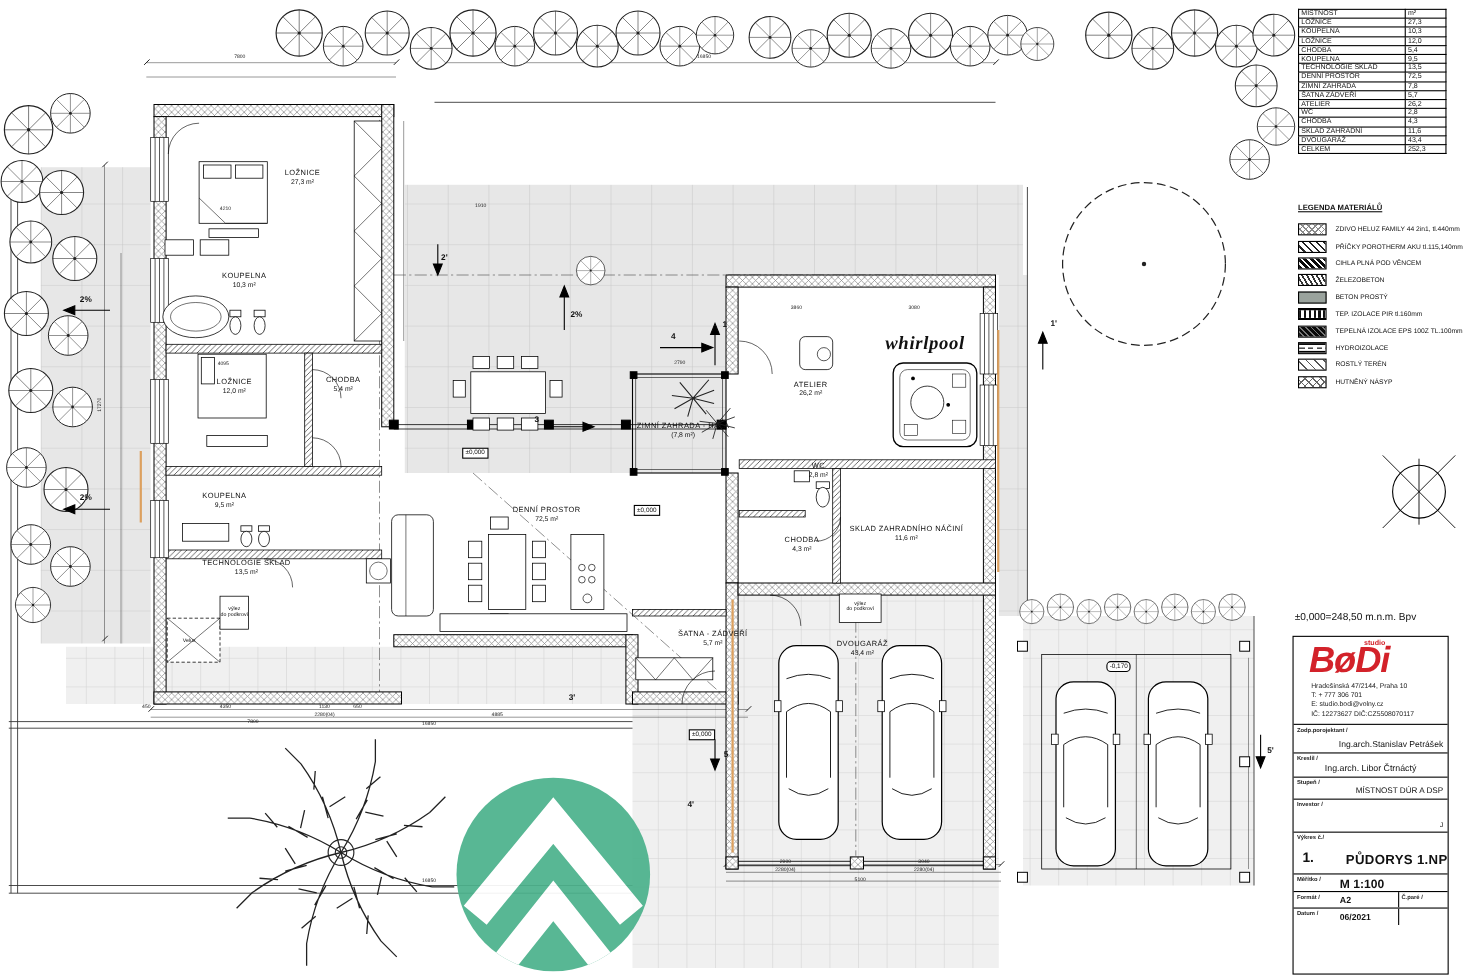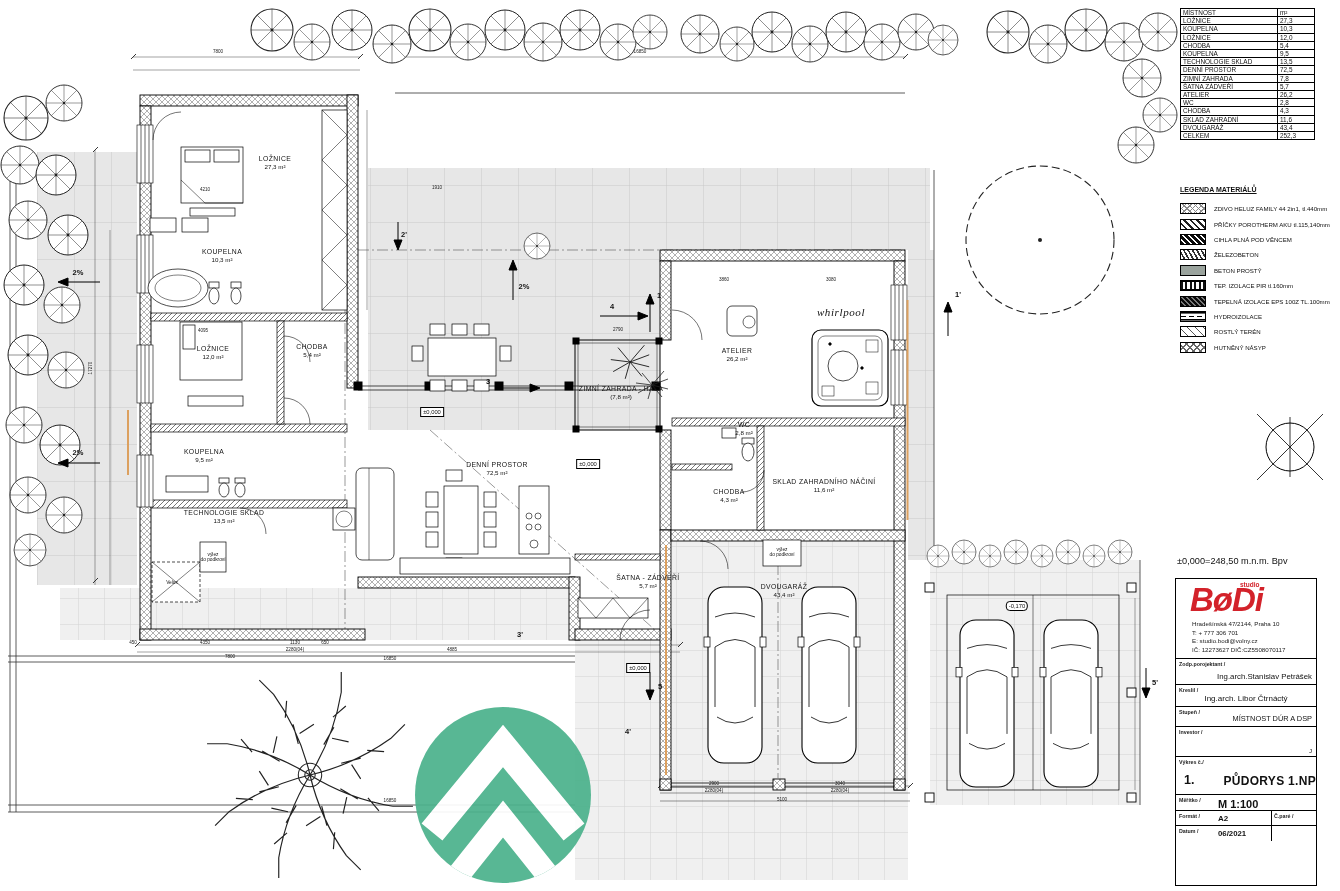--- a/index.html
+++ b/index.html
@@ -14,21 +14,21 @@
   .room .ra{display:block;font-size:6.2px;margin-top:1px}
   .dim{position:absolute;transform:translate(-50%,-50%);font-size:4.6px;color:#222;white-space:nowrap;z-index:4}
   .dimv{transform:translate(-50%,-50%) rotate(-90deg)}
   .mk{position:absolute;transform:translate(-50%,-50%);font-size:7.5px;font-weight:bold;z-index:4;white-space:nowrap}
   .elev{position:absolute;transform:translate(-50%,-50%);font-size:5.8px;border:1px solid #000;
         background:#fff;padding:0 2px;line-height:8px;z-index:4;white-space:nowrap}
   .elev.rnd{border-radius:4px}
   .tiny{position:absolute;transform:translate(-50%,-50%);font-size:4.8px;line-height:5.4px;text-align:center;
         white-space:pre-line;z-index:4}
   .whirl{position:absolute;transform:translate(-50%,-50%);font-family:"Liberation Serif",serif;
-         font-style:italic;font-weight:normal;font-size:11px;letter-spacing:.6px;z-index:4}
+         font-style:italic;font-weight:bold;font-size:17px;letter-spacing:.6px;z-index:4}
 
   
   .wm-text{position:absolute;font-family:"Liberation Serif",serif;font-weight:bold;
            color:rgba(72,72,72,.75);z-index:6;white-space:nowrap}
   .wm1{left:597px;top:713px;font-size:74px;letter-spacing:10px}
   .wm2{left:597px;top:783px;font-size:74px;letter-spacing:2px}
   .wm-logo{position:absolute;left:408px;top:700px;z-index:5;opacity:.93}
 
   
   .rt{position:absolute;left:1180px;top:8px;border-collapse:collapse;z-index:7;background:#fff}

